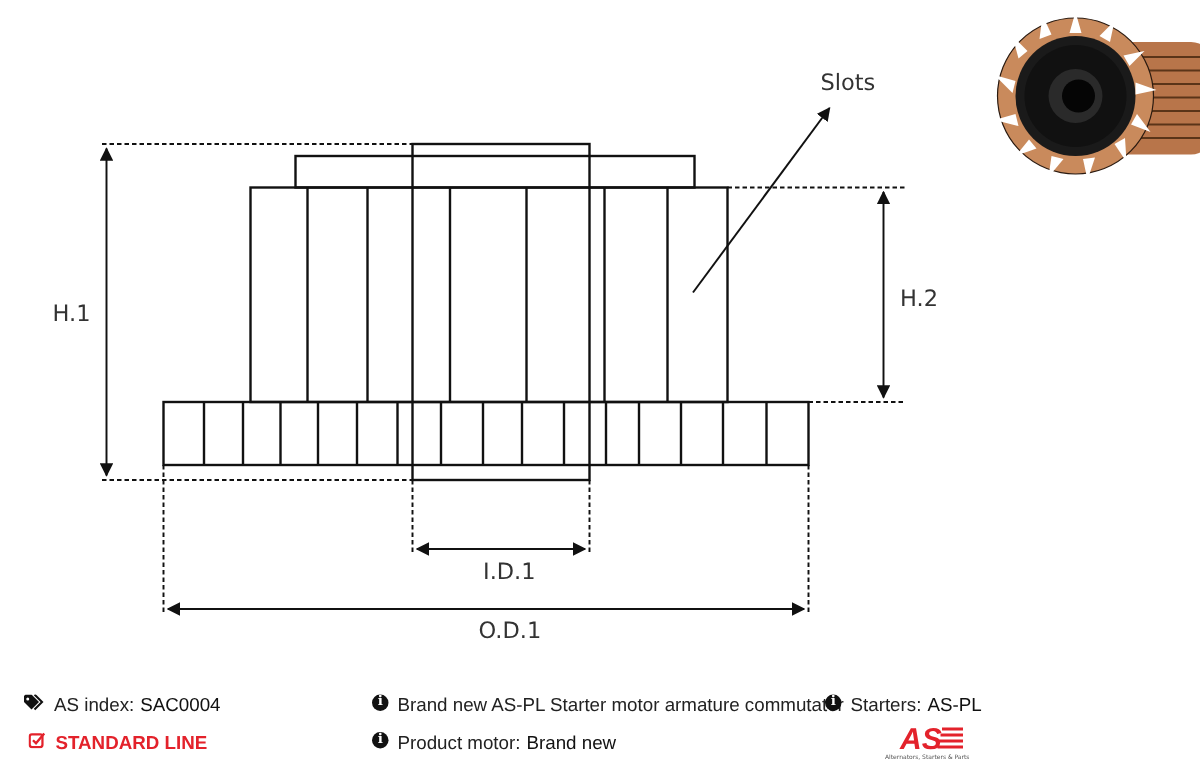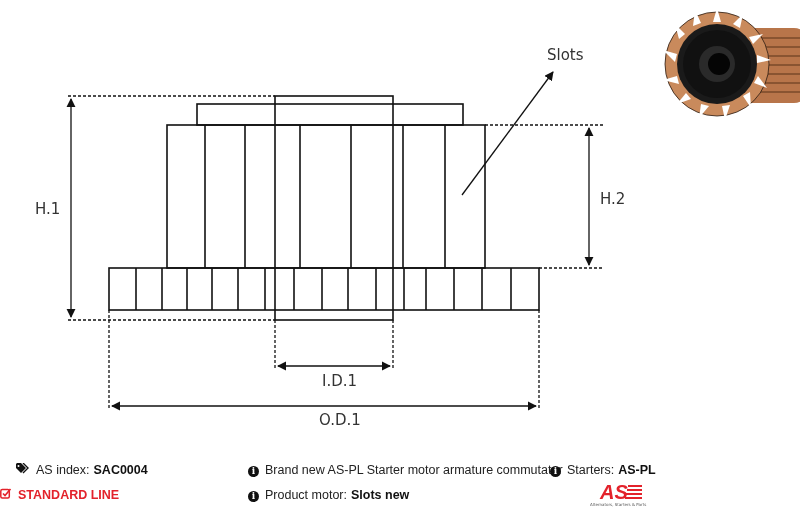--- a/index.html
+++ b/index.html
@@ -1,22 +1,22 @@
 <!DOCTYPE html>
 <html><head>
 <meta charset="utf-8">
 <style>
   html, body { margin: 0; padding: 0; background: #ffffff; }
   body { width: 800px; height: 508px; position: relative; overflow: hidden;
          font-family: "Liberation Sans", "DejaVu Sans", sans-serif; color: #222; }
   #diagram { position: absolute; left: 0; top: 0; width: 800px; height: 440px; }
   .dim-label { font-family: "DejaVu Sans", sans-serif; font-size: 15px; fill: #333; }
   .photo { position: absolute; left: 655px; top: 0; width: 145px; height: 128px; }
-  .info-row { position: absolute; font-size: 12.5px; display: flex; align-items: flex-end; white-space: nowrap; }
-  .info-row b { font-weight: bold; color: #111; margin-left: 4px; }
+  .info-row { position: absolute; font-size: 12.5px; display: flex; align-items: flex-start; white-space: nowrap; }
+  .info-row b { font-weight: normal; color: #111; margin-left: 4px; }
   .ico { display: inline-block; margin-right: 6px; }
   .info-ico { width: 11px; height: 11px; border-radius: 50%; background: #111; color: #fff;
               font-size: 9px; line-height: 11px; text-align: center; font-weight: bold;
               font-family: "DejaVu Serif", serif; }
   .red { color: #e3222b; font-weight: bold; }
   .logo { position: absolute; left: 590px; top: 480px; width: 80px; height: 28px; }
 </style>
 </head>
 <body>
 
@@ -129,39 +129,39 @@
     <svg width="14" height="11" viewBox="0 0 14 11">
         <path d="M0 1 v4 l5 5 l5 -5 l-5 -5 h-4 z" fill="#111"></path>
         <circle cx="2.5" cy="3" r="1" fill="#fff"></circle>
         <path d="M7 0 l5 5 l-5 5" stroke="#111" stroke-width="1.4" fill="none"></path>
       </svg>
   </span>
   <span>AS index:</span>
   <b>SAC0004</b>
 </div>
 
-<div class="info-row" style="left:0; top:488px;">
+<div class="info-row" style="left:19px; top:488px;">
   <span class="ico">
     <svg width="12" height="11" viewBox="0 0 12 11">
         <rect x="0.8" y="1.5" width="8.5" height="8.5" rx="1.5" stroke="#e3222b" stroke-width="1.5" fill="none"></rect>
         <path d="M3 5.5 l2 2 l5.5 -6.5" stroke="#e3222b" stroke-width="1.6" fill="none"></path>
       </svg>
   </span>
   <span class="red">STANDARD LINE</span>
 </div>
 
 <div class="info-row" style="left:248px; top:463px;">
   <span class="ico info-ico">i</span>
   <span>Brand new AS-PL Starter motor armature commutator</span>
 </div>
 
 <div class="info-row" style="left:248px; top:488px;">
   <span class="ico info-ico">i</span>
   <span>Product motor:</span>
-  <b>Slots new</b>
+  <b>Brand new</b>
 </div>
 
 <div class="info-row" style="left:550px; top:463px;">
   <span class="ico info-ico">i</span>
   <span>Starters:</span>
   <b>AS-PL</b>
 </div>
 
 <svg class="logo" viewBox="0 0 80 28" xmlns="http://www.w3.org/2000/svg">
   <text x="10" y="19" font-family="Liberation Sans, sans-serif" font-size="20" font-weight="bold" font-style="italic" fill="#e3222b">AS</text>

